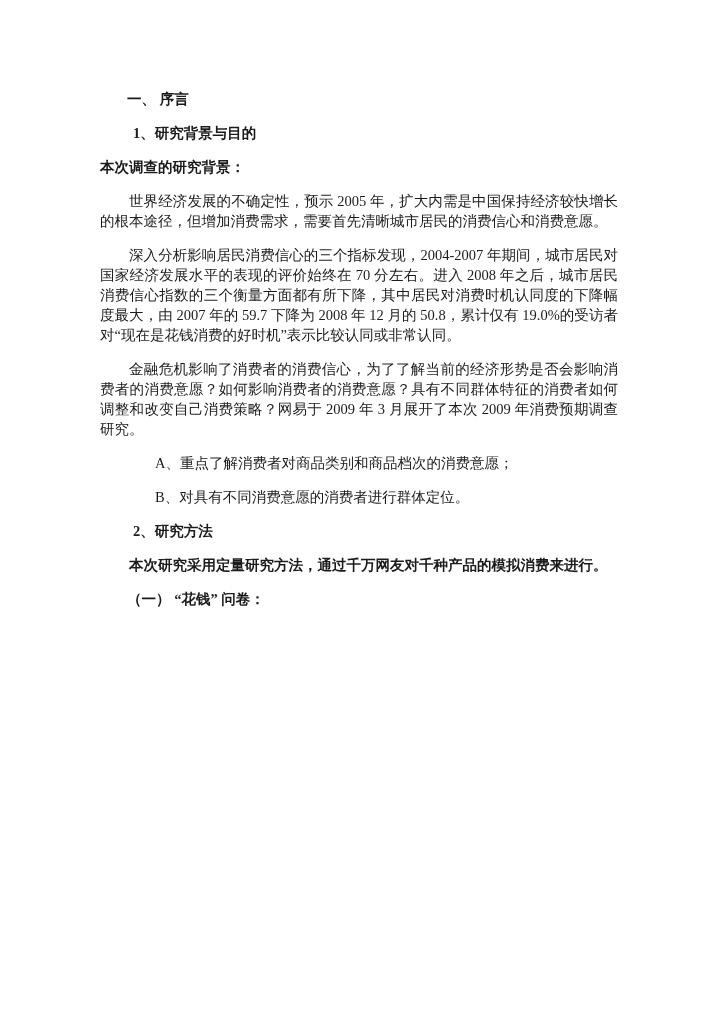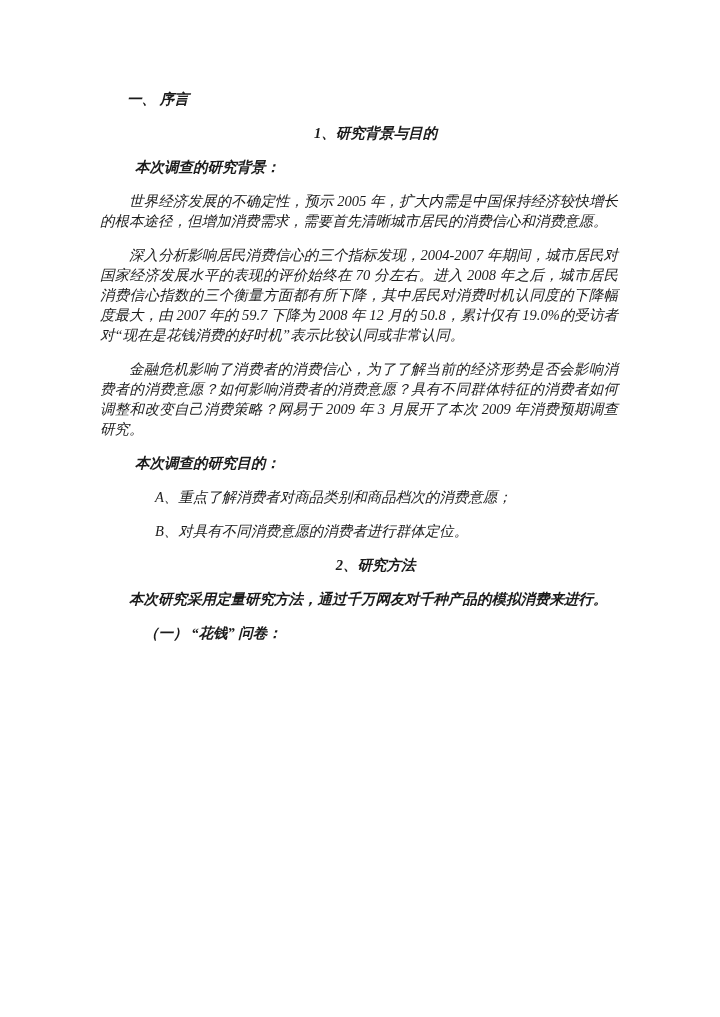--- a/index.html
+++ b/index.html
@@ -7,50 +7,48 @@
     width: 720px; height: 1017px;
     background: #ffffff;
     font-family: "Liberation Serif", "DejaVu Serif", serif;
     color: #1b1b1b;
   }
   .page {
     position: relative;
     width: 652px; height: 1017px;
     background: #ffffff;
     overflow: hidden;
-    font-style: italic;
   }
   .doc-content {
     position: absolute;
     left: 100px; top: 89px;
     width: 518px;
     font-size: 14.5px;
     line-height: 20px;
   }
   .blk { margin: 0 0 14px 0; }
   .h-sec  { font-weight: bold; margin-left: 27px; }
-  .h-sub  { font-weight: bold; margin-left: 33px; text-align: center; }
-  .lead   { font-weight: bold; margin-left: 35px; }
-  .lead-paren { margin-left: 44px; }
+  .h-sub  { font-weight: bold; margin-left: 33px; }
+  .lead   { font-weight: bold; }
+  .lead-paren { margin-left: 27px; }
   .para   { text-indent: 29px; text-align: justify; }
   .bold   { font-weight: bold; }
   .item   { margin-left: 55px; }
   .para-fill { text-align-last: justify; }
 </style>
 </head>
 <body>
 
 <div class="page">
   <div class="doc-content">
     <div class="blk h-sec">一、 序言</div>
     <div class="blk h-sub">1、研究背景与目的</div>
     <div class="blk lead">本次调查的研究背景：</div>
     <div class="blk para">世界经济发展的不确定性，预示 2005 年，扩大内需是中国保持经济较快增长的根本途径，但增加消费需求，需要首先清晰城市居民的消费信心和消费意愿。</div>
     <div class="blk para">深入分析影响居民消费信心的三个指标发现，2004-2007 年期间，城市居民对国家经济发展水平的表现的评价始终在 70 分左右。进入 2008 年之后，城市居民消费信心指数的三个衡量方面都有所下降，其中居民对消费时机认同度的下降幅度最大，由 2007 年的 59.7 下降为 2008 年 12 月的 50.8，累计仅有 19.0%的受访者对“现在是花钱消费的好时机”表示比较认同或非常认同。</div>
     <div class="blk para">金融危机影响了消费者的消费信心，为了了解当前的经济形势是否会影响消费者的消费意愿？如何影响消费者的消费意愿？具有不同群体特征的消费者如何调整和改变自己消费策略？网易于 2009 年 3 月展开了本次 2009 年消费预期调查研究。</div>
-    <div class="blk lead">本次调查的研究目的：</div>
     <div class="blk item">A、重点了解消费者对商品类别和商品档次的消费意愿；</div>
     <div class="blk item">B、对具有不同消费意愿的消费者进行群体定位。</div>
     <div class="blk h-sub">2、研究方法</div>
     <div class="blk para bold">本次研究采用定量研究方法，通过千万网友对千种产品的模拟消费来进行。</div>
     <div class="blk lead lead-paren">（一） “花钱” 问卷：</div>
   </div>
 </div>
 
 </body></html>

